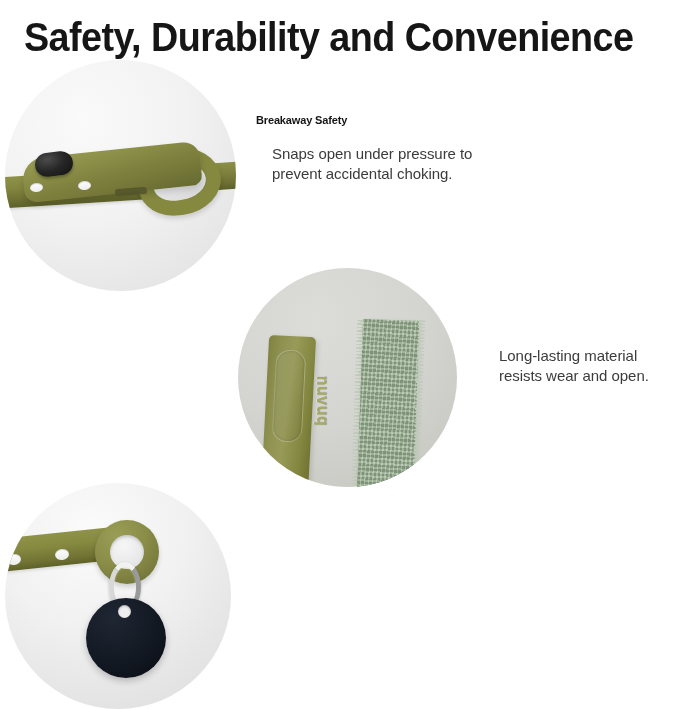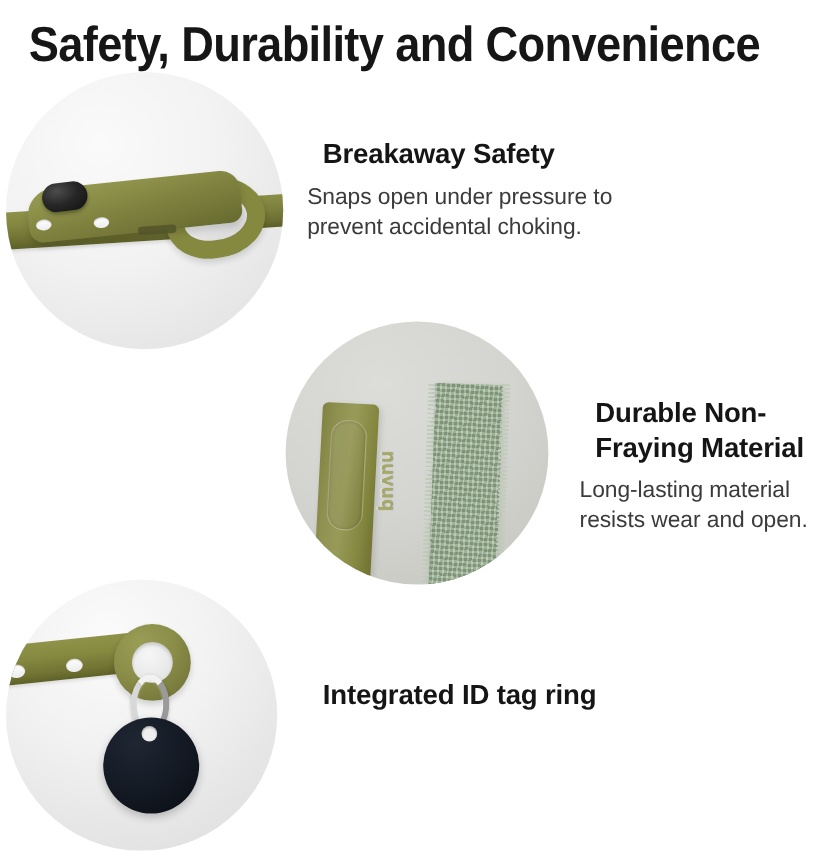--- a/index.html
+++ b/index.html
@@ -27,34 +27,34 @@
     line-height: 1.12;
     color: #161616;
     transform: scaleX(0.92);
     transform-origin: left top;
     white-space: nowrap;
   }
 
   
   .feature-text { position: absolute; }
   .feature-heading {
-    font-size: 23px;
+    font-size: 11px;
     font-weight: 700;
     color: #151515;
     line-height: 1.24;
     letter-spacing: -0.15px;
-    margin: 0 0 9px 13px;
+    margin: 0 0 9px 0;
   }
   .feature-body {
-    font-size: 19px;
+    font-size: 15px;
     font-weight: 400;
     color: #3b3b3b;
     line-height: 1.33;
     letter-spacing: -0.05px;
-    margin: 0;
+    margin: 16px;
   }
 
   #feature-1-text { left: 256px; top: 114px; width: 270px; }
   #feature-2-text { left: 483px; top: 330px; width: 196px; }
   #feature-3-text { left: 256px; top: 565px; width: 260px; }
 
   
   .photo-circle {
     position: absolute;
     border-radius: 50%;
@@ -308,32 +308,30 @@
     <div class="s2-silicone"></div>
     <div class="s2-badge"></div>
     <div class="s2-brand">nuvuq</div>
     <div class="s2-fray left"></div>
     <div class="s2-webbing"></div>
     <div class="s2-fray right"></div>
   </div>
 </div>
 
 <div class="feature-text" id="feature-2-text">
-  <p class="feature-heading">Durable Non-Fraying Material</p>
   <p class="feature-body">Long-lasting material resists wear and open.</p>
 </div>
 
 <div class="photo-circle" id="photo-3">
   <div class="scene">
     <div class="s3-strap"></div>
     <div class="s3-hole b"></div>
     <div class="s3-hole a"></div>
     <div class="s3-ring-boss"></div>
     <div class="s3-ring-hole"></div>
     <div class="s3-splitring"></div>
     <div class="s3-tag"></div>
     <div class="s3-tag-hole"></div>
   </div>
 </div>
 
 <div class="feature-text" id="feature-3-text">
-  <p class="feature-heading">Integrated ID tag ring</p>
 </div>
 
 </body></html>

